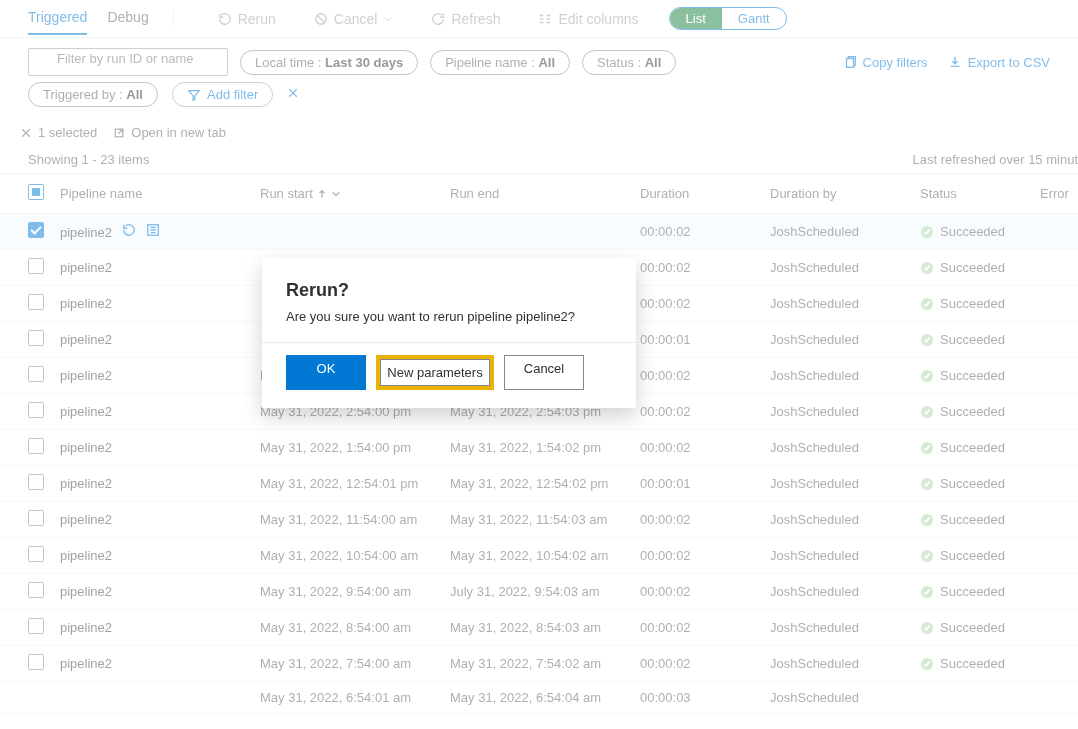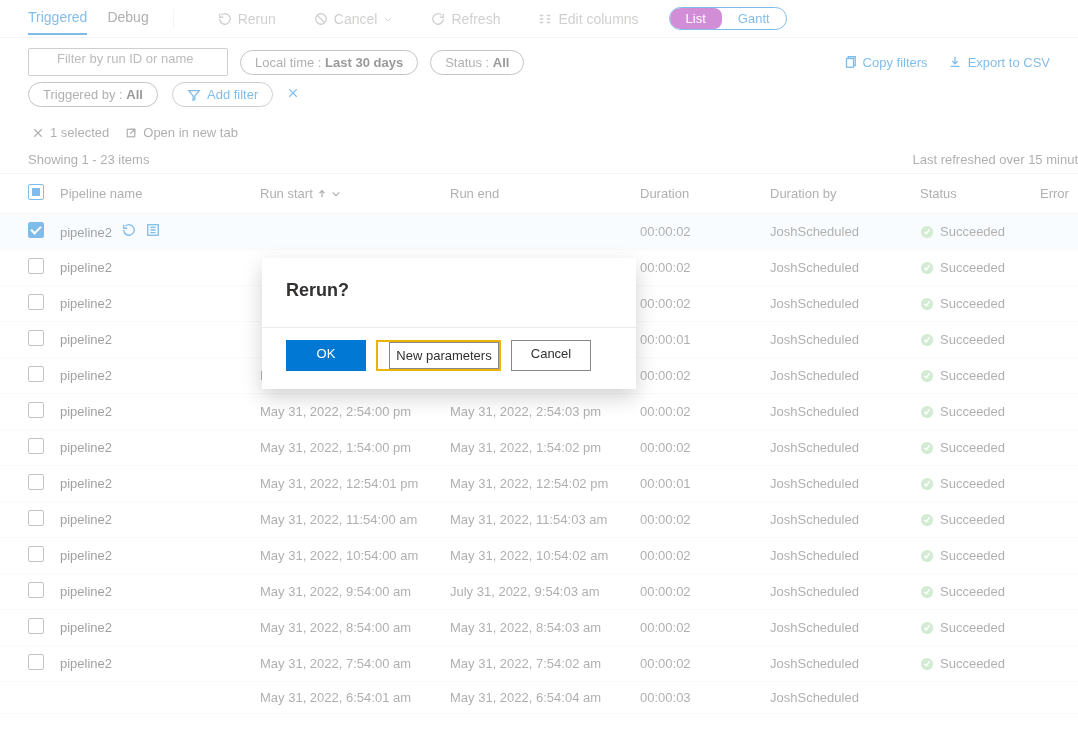--- a/index.html
+++ b/index.html
@@ -7,34 +7,34 @@
 .page { padding:0; position:relative; }
 .page-title { font-size:18px; font-weight:600; color:#323130; padding:10px 0 10px 28px; }
 .tabbar { display:flex; gap:20px; border-bottom:1px solid #edebe9; padding:0 28px; align-items:center; height:38px; }
 .tab { padding:6px 0 8px 0; font-size:14px; color:#605e5c; cursor:pointer; border-bottom:2px solid transparent; }
 .tab.active { color:#0078d4; border-bottom-color:#0078d4; }
 .cmds { display:flex; align-items:center; gap:38px; margin-left:20px; color:#a19f9d; }
 .cmd { display:flex; align-items:center; gap:6px; cursor:pointer; font-size:14px; }
 .cmd svg { width:14px; height:14px; stroke:#a19f9d; fill:none; stroke-width:1.5; }
 .viewswitch { display:flex; border:1px solid #0078d4; border-radius:14px; overflow:hidden; margin-left:10px; }
 .vs { padding:3px 16px; font-size:13px; cursor:pointer; }
-.vs.active { background:#a21caf; color:#fff;border-radius:8px; }
+.vs.active { background:#15803d; color:#fff; }
 .vs.inactive { color:#0078d4; }
 .filterbar { display:flex; align-items:center; gap:12px; padding:10px 28px 6px 28px; flex-wrap:wrap; position:relative; }
 .filter-input { border:1px solid #a19f9d; border-radius:2px; padding:4px 8px 12px 28px; font-size:13px; width:200px; height:28px; position:relative; }
 .filter-input-wrap { position:relative; }
 .filter-input-wrap svg { position:absolute; left:8px; top:8px; width:12px; height:12px; }
 .pill { border:1px solid #8a8886; border-radius:14px; padding:4px 14px; font-size:13px; color:#605e5c; cursor:pointer; white-space:nowrap; }
 .pill b { color:#323130; }
 .right-actions { margin-left:auto; display:flex; align-items:center; gap:20px; color:#0078d4; cursor:pointer; }
 .right-actions .act { display:flex; align-items:flex-start; gap:6px; }
 .filterbar2 { display:flex; align-items:center; gap:14px; padding:0 28px 12px 28px; }
 .add-filter svg { width:14px; height:14px; stroke:#0078d4; }
 .x-close svg { width:12px; height:12px; stroke:#0078d4; }
-.selrow { display:flex; align-items:center; gap:16px; padding:6px 32px; color:#605e5c; font-size:13px; }
+.selrow { display:flex; align-items:center; gap:16px; padding:6px 20px; color:#605e5c; font-size:13px; }
 .selrow svg { stroke:#605e5c; width:12px; height:12px; }
 .showing { display:flex; justify-content:space-between; padding:6px 0 6px 28px; color:#605e5c; font-size:13px; }
 .table { width:100%; border-collapse:collapse; }
 .table th { text-align:left; font-weight:400; color:#605e5c; font-size:13px; padding:10px 8px; border-bottom:1px solid #edebe9; border-top:1px solid #edebe9; }
 .table th .hcell { display:flex; align-items:center; gap:4px; }
 .table td { padding:8px; border-bottom:1px solid #f3f2f1; font-size:13px; color:#605e5c; }
 .table tr:first-child td { background:#f3f9fd; }
 .cbx { width:16px; height:16px; border:1px solid #8a8886; border-radius:2px; display:inline-block; }
 .cbx.on { background:#0078d4; border-color:#0078d4; position:relative; }
 .cbx.on::after { content:''; position:absolute; left:4px; top:1px; width:4px; height:8px; border:solid #fff; border-width:0 2px 2px 0; transform:rotate(45deg); }
@@ -47,21 +47,21 @@
 .okcirc { width:14px; height:14px; }
 
 .overlay { position:absolute; top:0; left:0; right:0; bottom:0; background:rgba(255,255,255,0.5); }
 .modal { position:absolute; left:262px; top:258px; width:374px; background:#fff; box-shadow:0 8px 20px rgba(0,0,0,.18); z-index:50; }
 .modal-body { padding:22px 24px 18px 24px; }
 .modal-title { font-size:18px; font-weight:600; margin-bottom:8px; }
 .modal-text { font-size:13px; color:#323130; }
 .modal-btns { display:flex; gap:10px; padding:12px 24px 18px 24px; border-top:1px solid #edebe9; }
 .btn { padding:5px 0; font-size:13px; border:1px solid #8a8886; background:#fff; cursor:pointer; min-width:80px; text-align:center; }
 .btn.primary { background:#0078d4; color:#fff; border-color:#0078d4; }
-.redbox { border:2px solid #eab308; display:inline-block;padding-left:11px; }
+.redbox { border:4px solid #eab308; display:inline-block; }
 svg { fill:none; stroke-width:1.5; }
 </style>
 </head>
 <body>
 
 <div class="page">
 
   <div class="tabbar">
     <div class="tab active">Triggered</div>
     <div class="tab">Debug</div>
@@ -107,20 +107,23 @@
 
   <div class="filterbar">
     <div class="filter-input-wrap">
       <svg viewBox="0 0 16 16" stroke="#a19f9d">
           <path d="M2 3h12l-5 6v4l-2 1v-5z"></path>
         </svg>
       <input class="filter-input" placeholder="Filter by run ID or name" style="">
     </div>
     <div class="pill">
       <span>Local time :</span> <b>Last 30 days</b>
+    </div>
+    <div class="pill">
+      <span>Pipeline name :</span> <b>All</b>
     </div>
     <div class="pill">
       <span>Status :</span> <b>All</b>
     </div>
 
     <div class="right-actions">
       <div class="act">
         <svg viewBox="0 0 16 16" stroke="#0078d4" width="14" height="14">
             <rect x="4" y="4" width="8" height="10"></rect>
             <path d="M6 4V2h8v10h-2"></path>
@@ -451,20 +454,21 @@
     <td></td>
         </tr>
       </tbody>
   </table>
 
   <div class="overlay"></div>
 
   <div class="modal">
     <div class="modal-body">
       <div class="modal-title">Rerun?</div>
+      <div class="modal-text">Are you sure you want to rerun pipeline pipeline2?</div>
     </div>
     <div class="modal-btns">
       <div class="btn primary">OK</div>
       <span class="redbox">
           <div class="btn" style="min-width:110px">New parameters</div>
         </span>
       <div class="btn">Cancel</div>
     </div>
   </div>
 </div>

